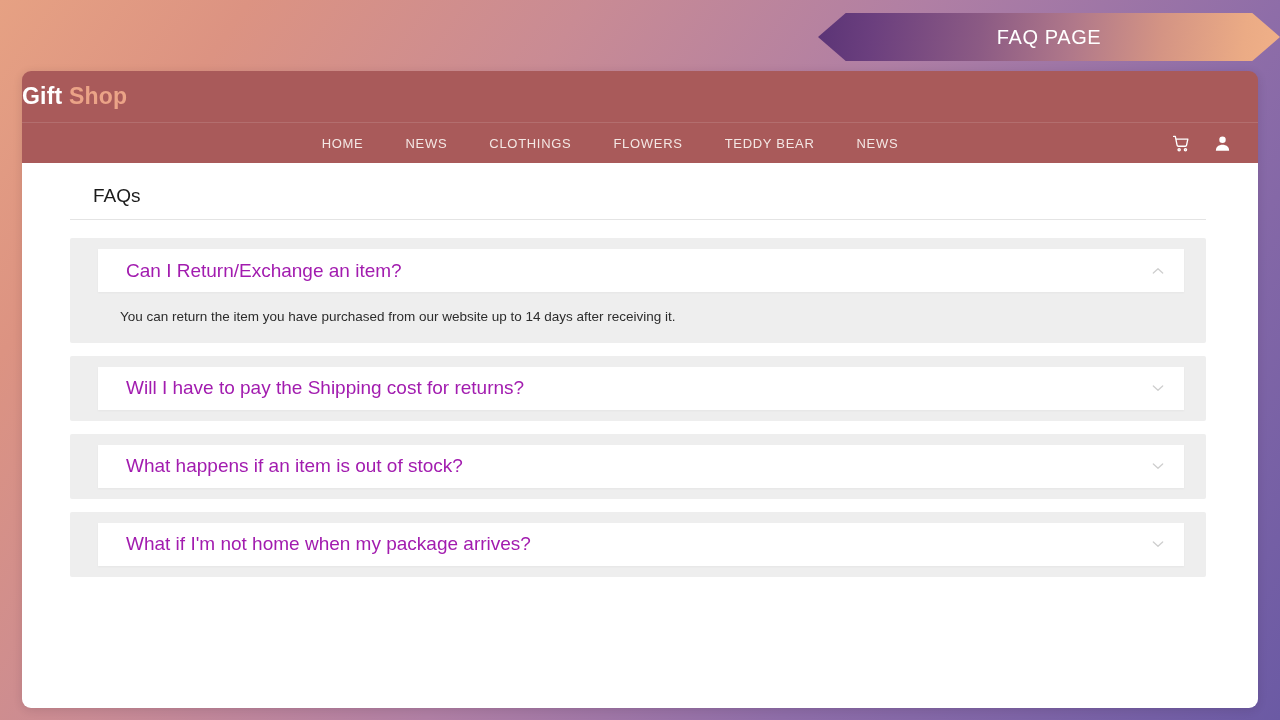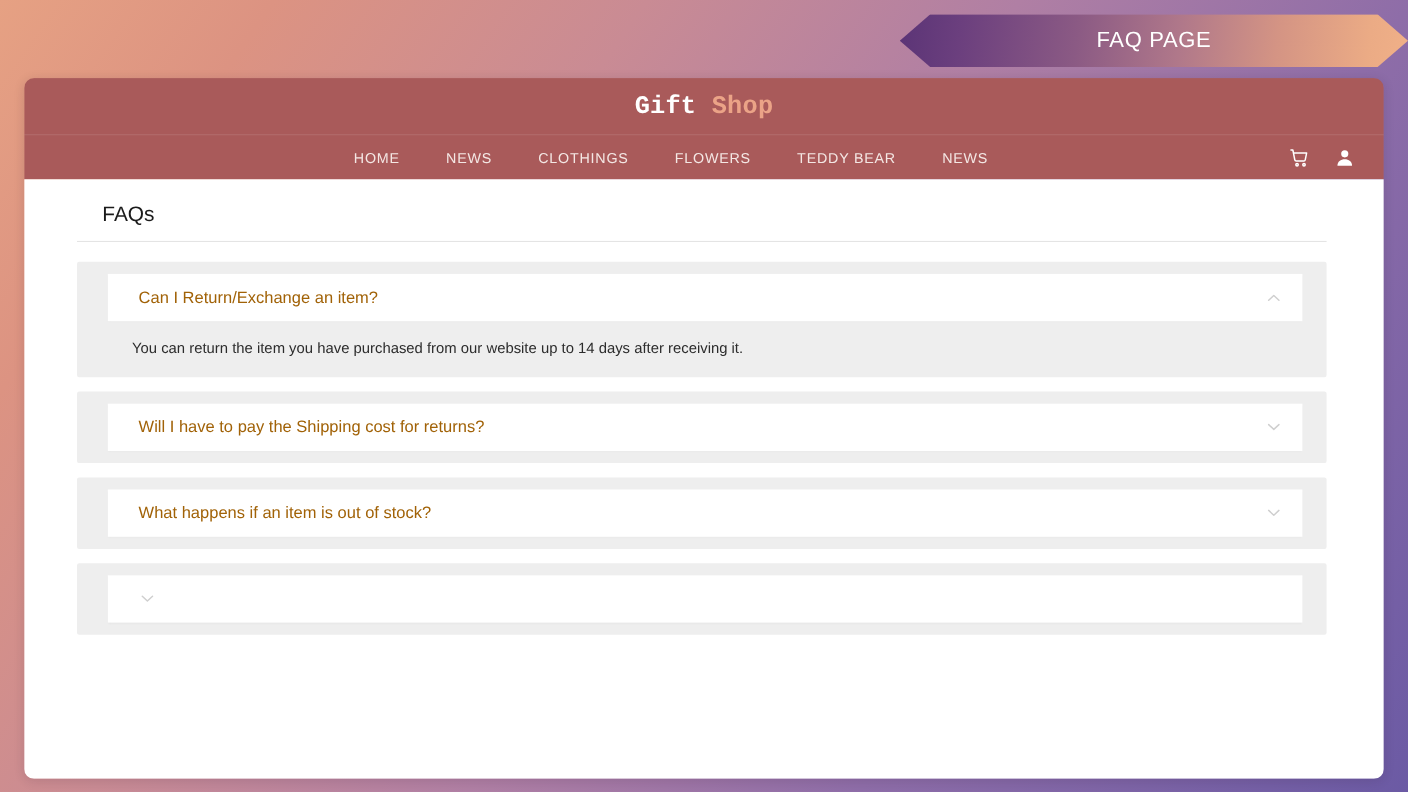--- a/index.html
+++ b/index.html
@@ -74,23 +74,21 @@
 
   
   .site-header {
     background: #a95a5a;
     flex: 0 0 auto;
   }
   .brand-row {
     height: 52px;
     display: flex;
     align-items: center;
-    justify-content: center;
     border-bottom: 1px solid rgba(255,255,255,0.12);
-    font-family: Liberation Mono, monospace;
   }
   .brand {
     font-size: 23px;
     font-weight: bold;
     letter-spacing: 0.2px;
   }
   .brand .brand-first { color: #ffffff; }
   .brand .brand-second { color: #eba387; }
 
   .nav-row {
@@ -165,22 +163,22 @@
   .faq-question-bar {
     background: #ffffff;
     height: 43px;
     display: flex;
     align-items: center;
     padding: 0 18px 0 28px;
     cursor: pointer;
     box-shadow: 0 1px 2px rgba(0,0,0,0.04);
   }
   .faq-question {
-    font-size: 15px;
-    color: #a16207;
+    font-size: 19px;
+    color: #a21caf;
     flex: 1 1 auto;
   }
   .faq-chevron {
     width: 16px;
     height: 16px;
     flex: 0 0 auto;
     color: #cfcfcf;
   }
   .faq-chevron svg { display: block; width: 100%; height: 100%; }
 
@@ -275,20 +273,21 @@
           <span class="faq-chevron">
             <svg viewBox="0 0 24 24" fill="none" stroke="currentColor" stroke-width="2" stroke-linecap="round" stroke-linejoin="round">
               <polyline points="5 9 12 15.5 19 9"></polyline>
             </svg>
           </span>
         </div>
       </section>
 
       <section class="faq-panel">
         <div class="faq-question-bar">
+          <span class="faq-question">What if I'm not home when my package arrives?</span>
           <span class="faq-chevron">
             <svg viewBox="0 0 24 24" fill="none" stroke="currentColor" stroke-width="2" stroke-linecap="round" stroke-linejoin="round">
               <polyline points="5 9 12 15.5 19 9"></polyline>
             </svg>
           </span>
         </div>
       </section>
 
     </div>
   </main>

